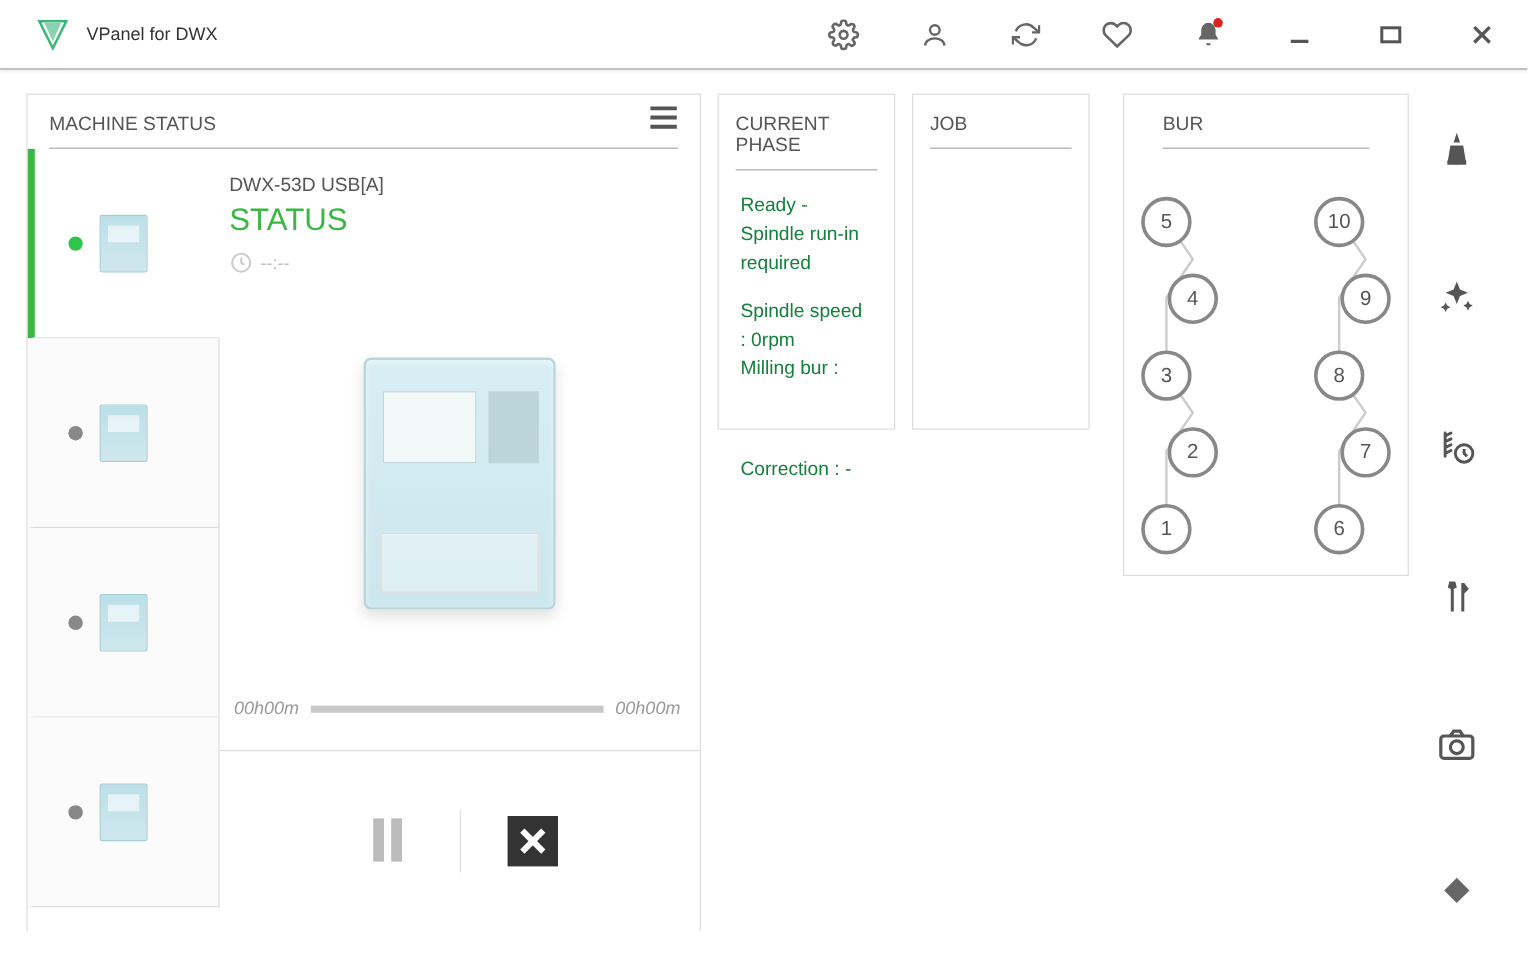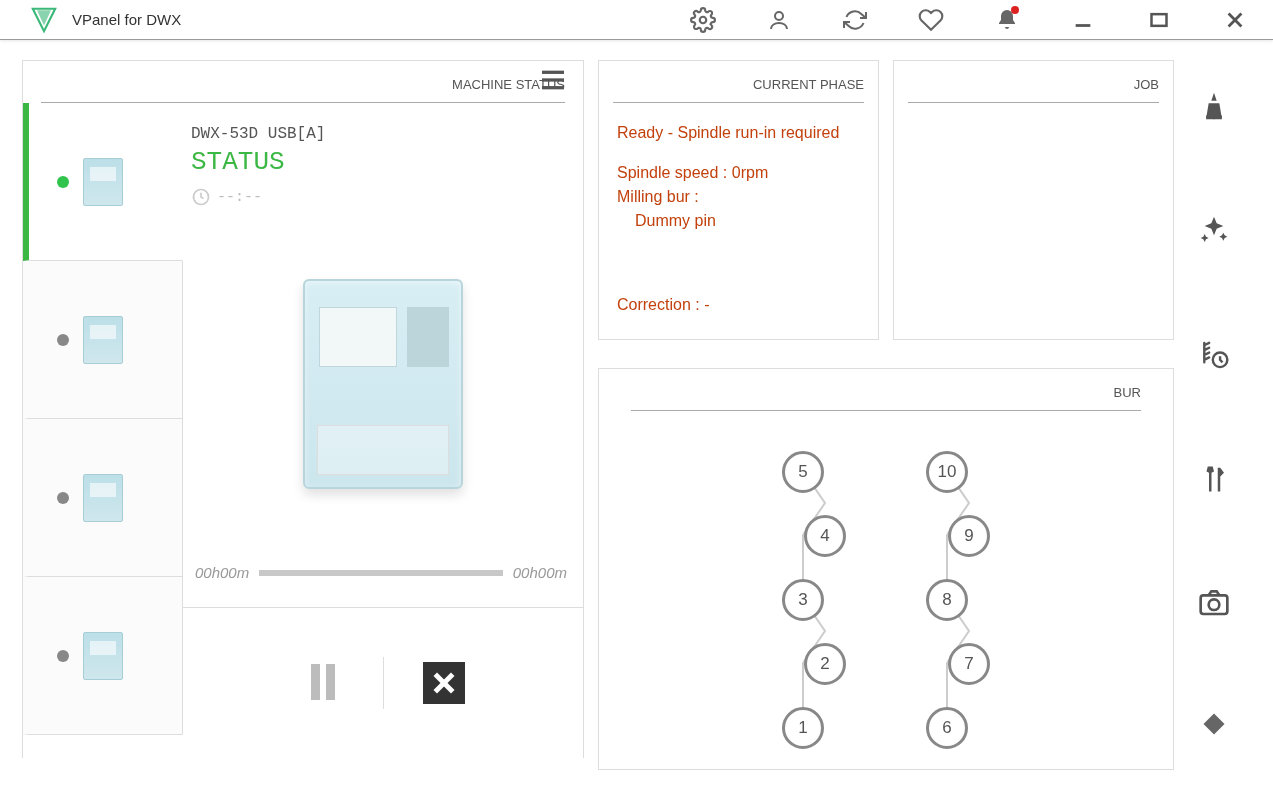--- a/index.html
+++ b/index.html
@@ -8,21 +8,21 @@
     background: #fff;
     width: 1273px;
     height: 796px;
     overflow: hidden;
     color: #555;
     font-size: 14px;
   }
 
   
   .titlebar {
-    height: 40px;
+    height: 58px;
     display: flex;
     align-items: center;
     padding: 0 0 0 30px;
     border-bottom: 1px solid #999;
     box-shadow: 0 1px 3px rgba(0,0,0,0.1);
   }
   .titlebar .logo {
     width: 28px;
     height: 28px;
     margin-right: 14px;
@@ -59,22 +59,22 @@
 
   .left-col {
     display: flex;
     width: 562px;
     flex-direction: column;
     border: 1px solid #ddd;
     border-bottom: none;
     height: 698px;
   }
   .panel-header {
-    text-align: right;
-    font-size: 13px;
+    text-align: left;
+    font-size: 16px;
     color: #555;
     padding: 16px 0 10px;
     border-bottom: 1px solid #aaa;
     margin: 0 18px;
     position: relative;
   }
   .hamburger {
     position: absolute;
     right: -6px;
     top: 8px;
@@ -130,21 +130,20 @@
   }
 
   .status-main {
     flex: 1;
     display: flex;
     flex-direction: column;
   }
   .status-top {
     padding: 22px 10px 10px 8px;
     height: 120px;
-    font-family: Liberation Mono, monospace;
   }
   .dev-name { font-size: 16px; color: #555; }
   .ready { font-size: 26px; color: #3bb744; margin-top: 4px; font-weight: 400;}
   .time-row { display:flex; align-items:center; gap:6px; margin-top:10px; color:#bbb; font-size:15px;}
   
   .machine-visual {
     flex:1;
     display:flex;
     align-items:center;
     justify-content:center;
@@ -177,32 +176,32 @@
     width:120px;display:flex;align-items:center;justify-content:center;
   }
   .divider{width:1px;height:52px;background:#ddd;}
   .pause-icon div{display:inline-block;width:9px;height:36px;background:#bcbcbc;margin:0 3px;}
   .stop-icon{
     width:42px;height:42px;background:#333;display:flex;align-items:center;justify-content:center;
   }
 
   
   .center-col{
-    display:flex;flex-direction:column;gap:28px;
+    display:flex;flex-direction:row;gap:28px;
     margin-left:14px;
     width:576px;
   }
   .top-panels{display:flex;gap:14px;height:280px;}
   .panel{
     border:1px solid #ddd;flex:1;
     padding:0 14px;
   }
   .panel .panel-header{margin:0;}
   .phase-body{
-    padding:18px 4px;font-size:16px;color:#c2410c;line-height:1.5;
+    padding:18px 4px;font-size:16px;color:#15803d;line-height:1.5;
   }
   .phase-body .indent{padding-left:18px;}
   .phase-body .gap{margin-top:60px;}
 
   .bur-panel{
     border:1px solid #ddd;
     height:402px;
     padding:0 14px;
   }
   .bur-grid{
@@ -367,21 +366,20 @@
 
   <div class="center-col">
     <div class="top-panels">
       <div class="panel">
         <div class="panel-header">CURRENT PHASE</div>
         <div class="phase-body">
           <div>Ready - Spindle run-in required</div>
           <div style="height:16px"></div>
           <div>Spindle speed : 0rpm</div>
           <div>Milling bur :</div>
-          <div class="indent">Dummy pin</div>
           <div class="gap">Correction : -</div>
         </div>
       </div>
       <div class="panel">
         <div class="panel-header">JOB</div>
       </div>
     </div>
 
     <div class="bur-panel">
       <div class="panel-header">BUR</div>

